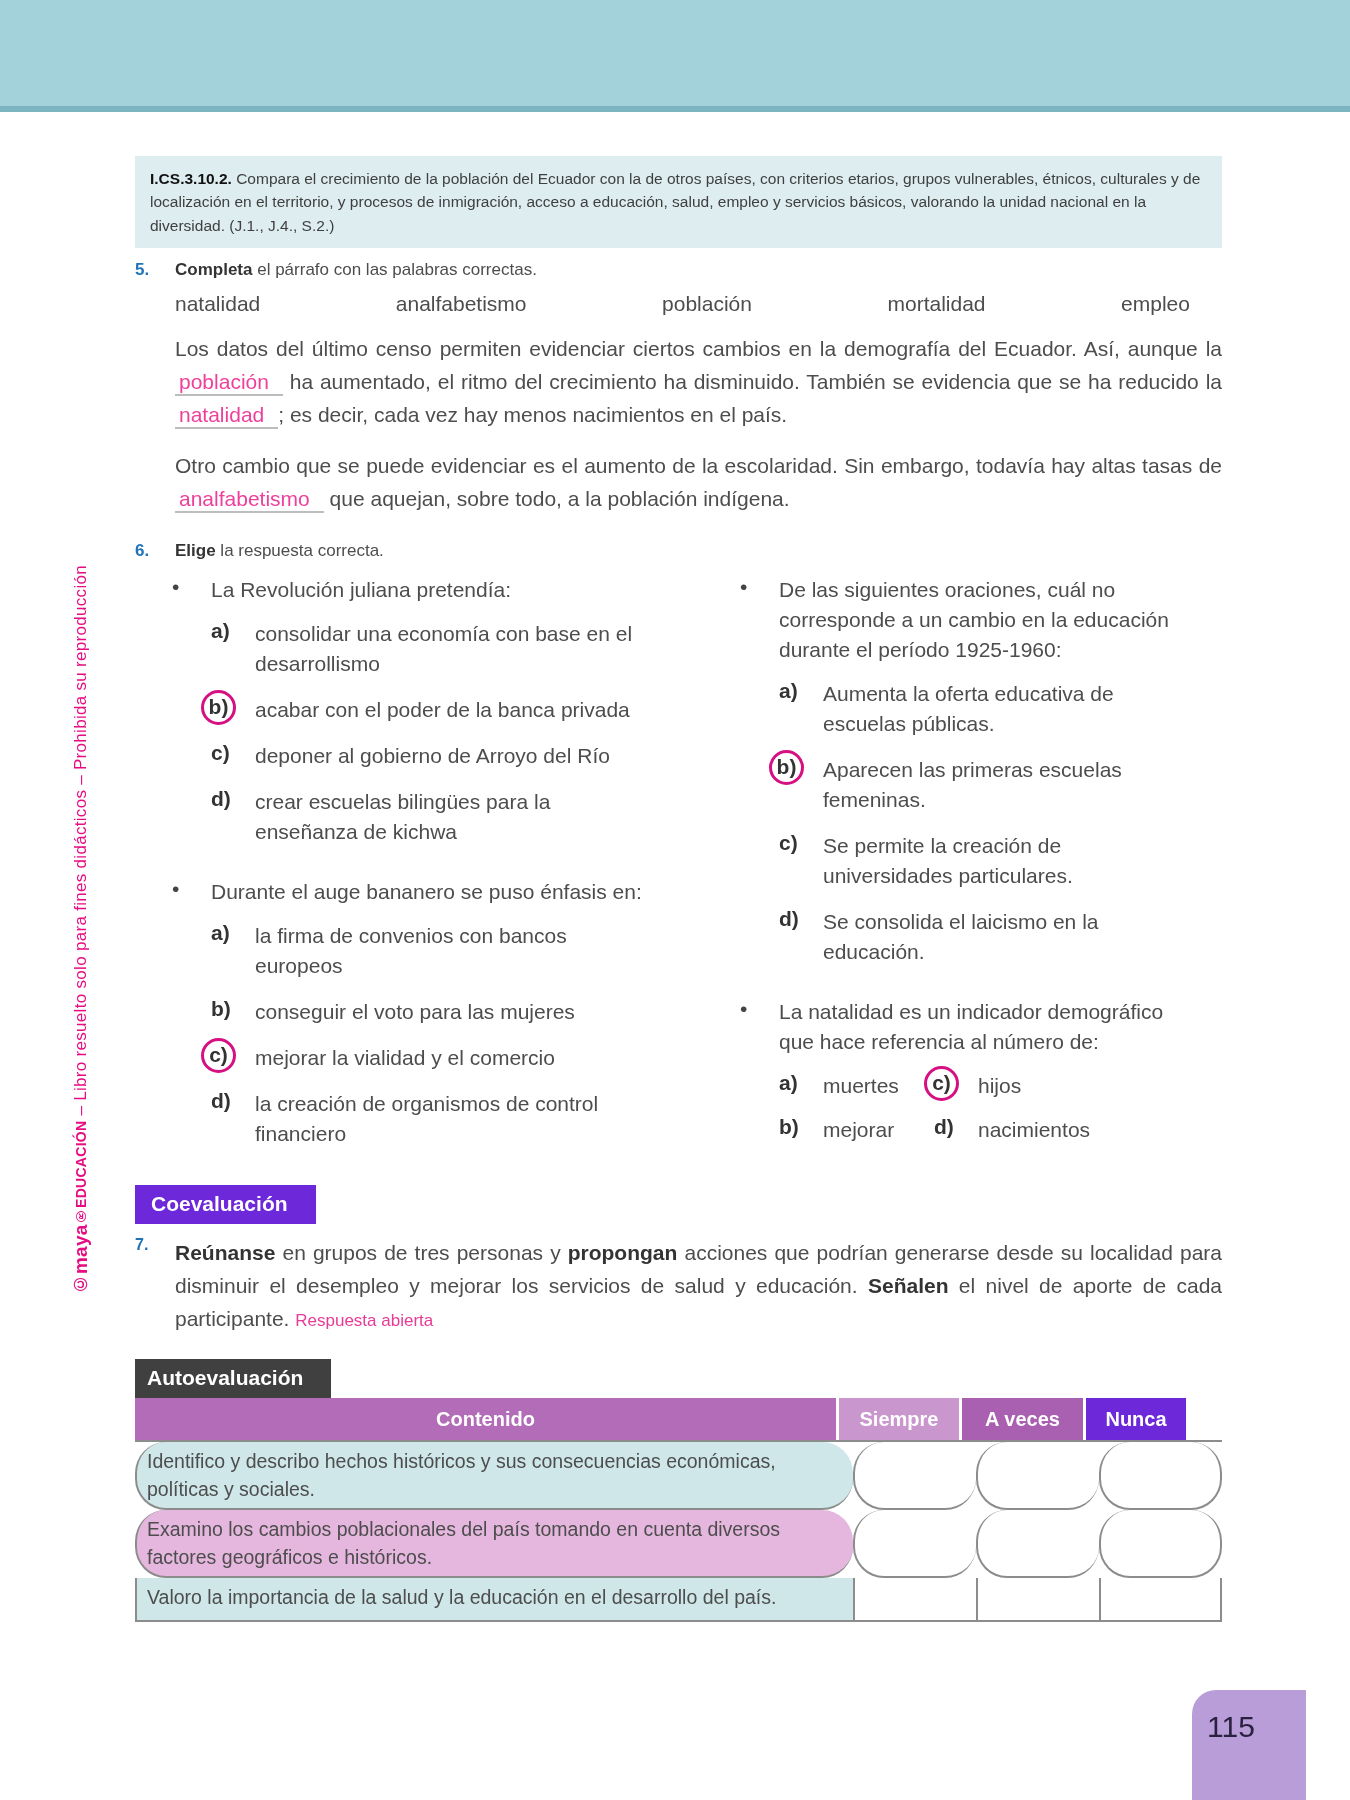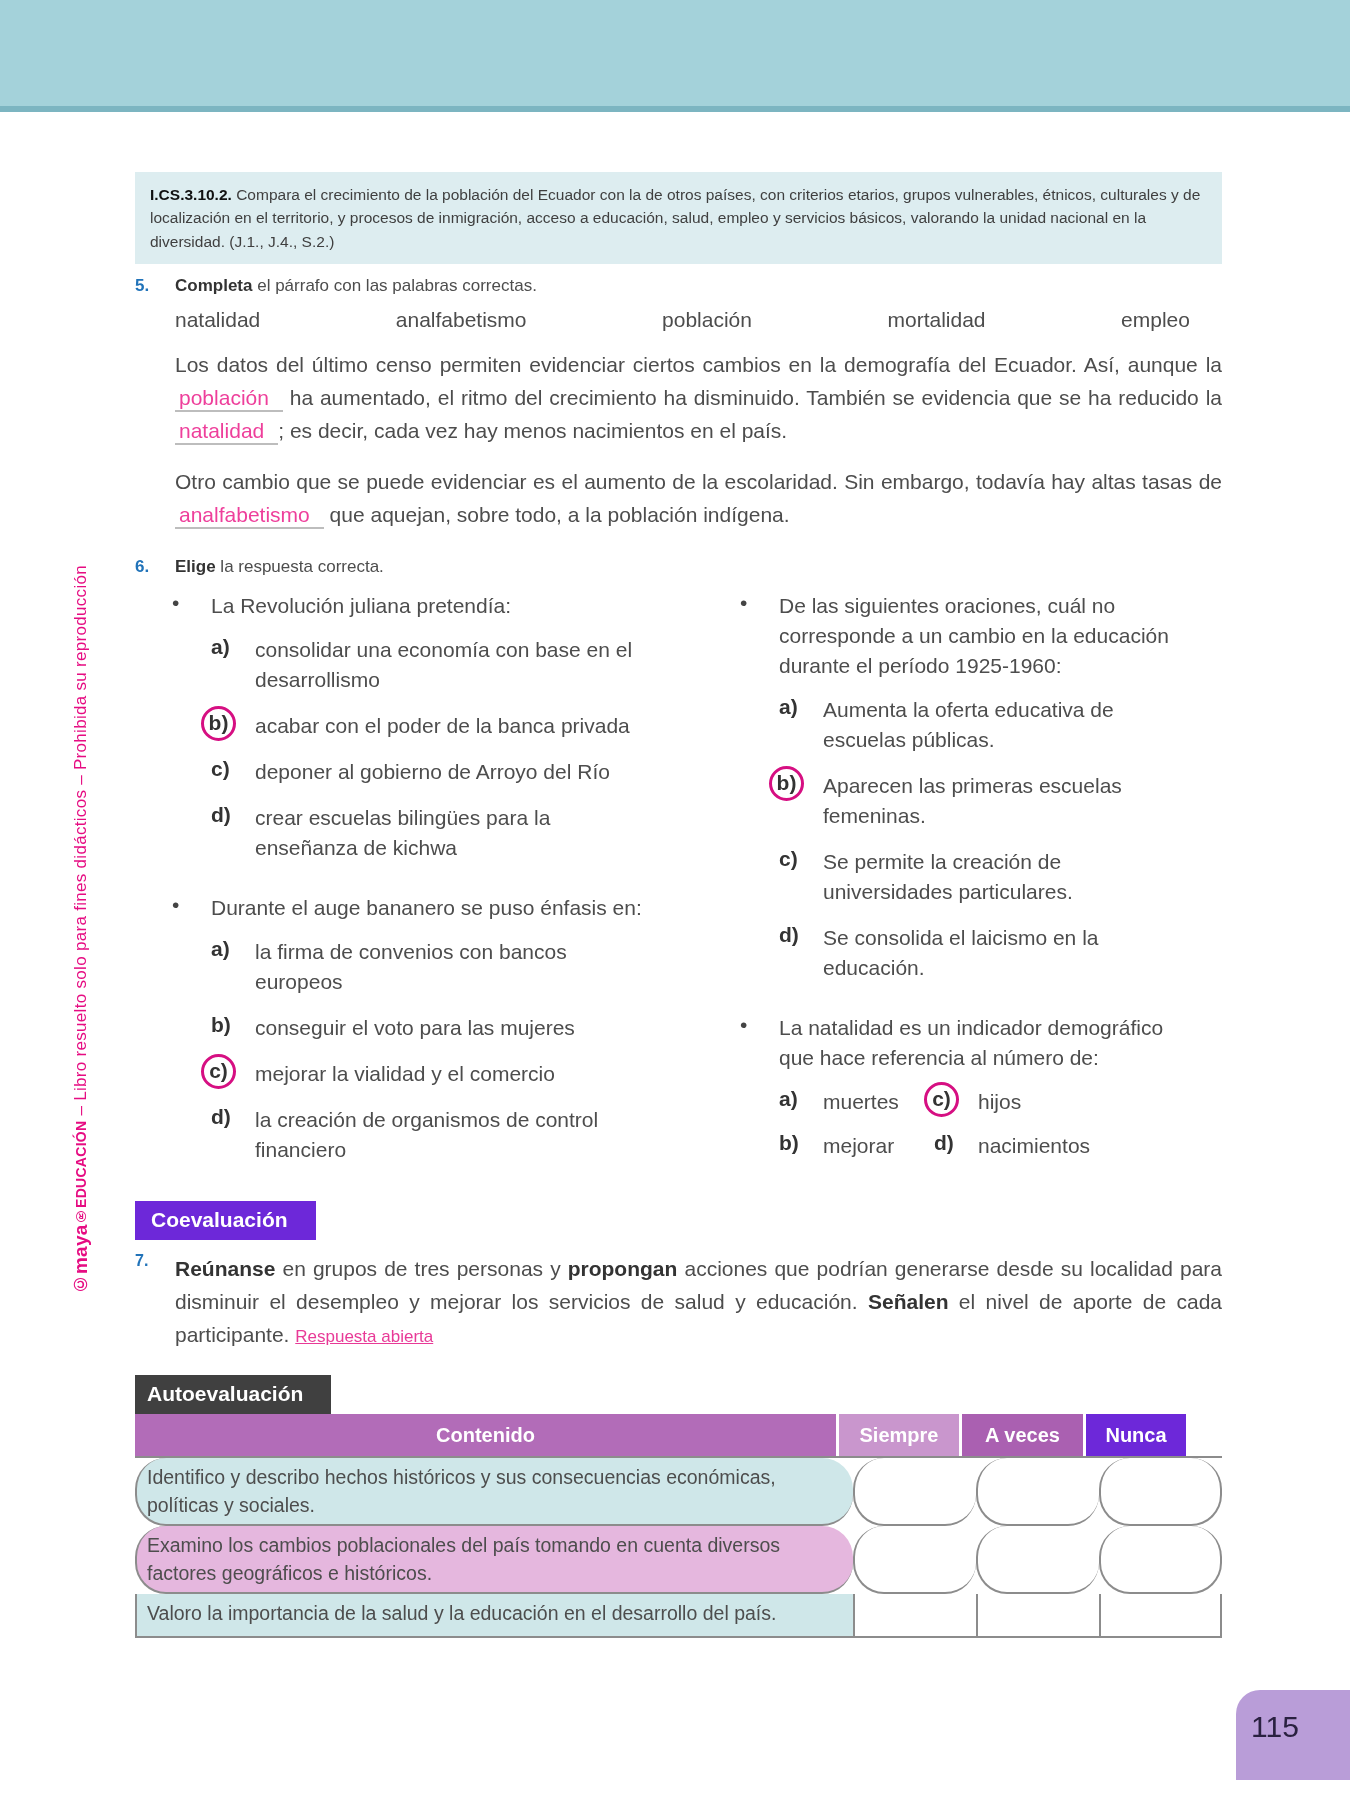--- a/index.html
+++ b/index.html
@@ -11,21 +11,21 @@
   .top-band { position:absolute; left:0; top:0; width:1350px; height:112px;
     background:#a4d2da; border-bottom:6px solid #7cb5c1; }
 
   .sidebar-wrap { position:absolute; left:58px; top:480px; width:46px; height:900px;
     display:flex; align-items:center; justify-content:center; }
   .sidebar-text { writing-mode:vertical-rl; transform:rotate(180deg);
     color:#e60c82; font-size:17px; white-space:nowrap; letter-spacing:.3px; }
   .sidebar-text .brand { font-weight:bold; font-size:19px; }
   .sidebar-text .brand-suffix { font-weight:bold; font-size:14px; }
 
-  .content { position:absolute; left:135px; top:172px; width:1087px; }
+  .content { position:absolute; left:135px; top:156px; width:1087px; }
 
   .standard-box { background:#ddedf0; padding:11px 15px; font-size:15.5px;
     line-height:1.5; color:#3f3f3f; }
   .standard-box .code { font-weight:bold; color:#111; }
 
   .ex-heading { margin-top:12px; font-size:17px; color:#4d4d4d; }
   .ex-num { display:inline-block; width:40px; color:#2173b9; font-weight:bold; }
   .bold-verb { font-weight:bold; color:#333; }
 
   .word-bank { display:flex; justify-content:space-between;
@@ -68,21 +68,21 @@
   .opt-grid-row .opt-text { max-width:none; }
 
   .badge { display:inline-block; color:#fff; font-weight:bold; font-size:21px;
     padding:7px 28px 8px 16px; }
   .badge-orange { background:#6d28d9; margin-top:36px; }
   .badge-purple { background:#404040; margin-top:22px;padding-left:12px; }
 
   .ex7 { display:flex; margin-top:12px; }
   .ex7 .ex-num { flex-shrink:0; }
   .ex7-body { flex:1; font-size:21px; line-height:33px; text-align:justify; color:#4d4d4d; }
-  .answer-note { color:#e83a97; font-size:17px; white-space:nowrap;text-decoration:underline; }
+  .answer-note { color:#e83a97; font-size:17px; white-space:nowrap; }
 
   .table { margin-top:0px; width:1087px; }
   .t-header { display:flex; }
   .th { height:42px; line-height:42px; text-align:center; color:#fff;
     font-weight:bold; font-size:20px; }
   .th-contenido { width:701px; background:#b26cb8; margin-right:3px; }
   .th-siempre   { width:120px; background:#c996cd; margin-right:3px; }
   .th-aveces    { width:121px; background:#aa60b1; margin-right:3px; }
   .th-nunca     { width:100px; background:#6d28d9; }
   .t-body { border-top:2px solid #8c8c8c; }
@@ -91,21 +91,21 @@
     line-height:28px; color:#4d4d4d;
     border-left:2px solid #8c8c8c; border-bottom:2px solid #8c8c8c; }
   .td-cell { width:123px; background:#fff;
     border-left:2px solid #8c8c8c; border-bottom:2px solid #8c8c8c; }
   .td-cell.last { width:123px; border-right:2px solid #8c8c8c; }
   .row-teal .td-content { background:#cfe7e9; }
   .row-pink .td-content { background:#e5b7de; }
   .row-tall  .td-content, .row-tall  .td-cell { height:68px;border-radius:31px; }
   .row-short .td-content, .row-short .td-cell { height:44px; }
 
-  .page-box { position:absolute; left:1236px; top:1690px; width:114px; height:90px;
+  .page-box { position:absolute; left:1192px; top:1690px; width:114px; height:110px;
     background:#b99dd8; border-top-left-radius:24px;
     padding:20px 0 0 15px; }
   .page-num { font-size:30px; color:#2a2140; }
 </style>
 </head>
 <body>
 
 <div class="top-band"></div>
 
 <div class="sidebar-wrap">

